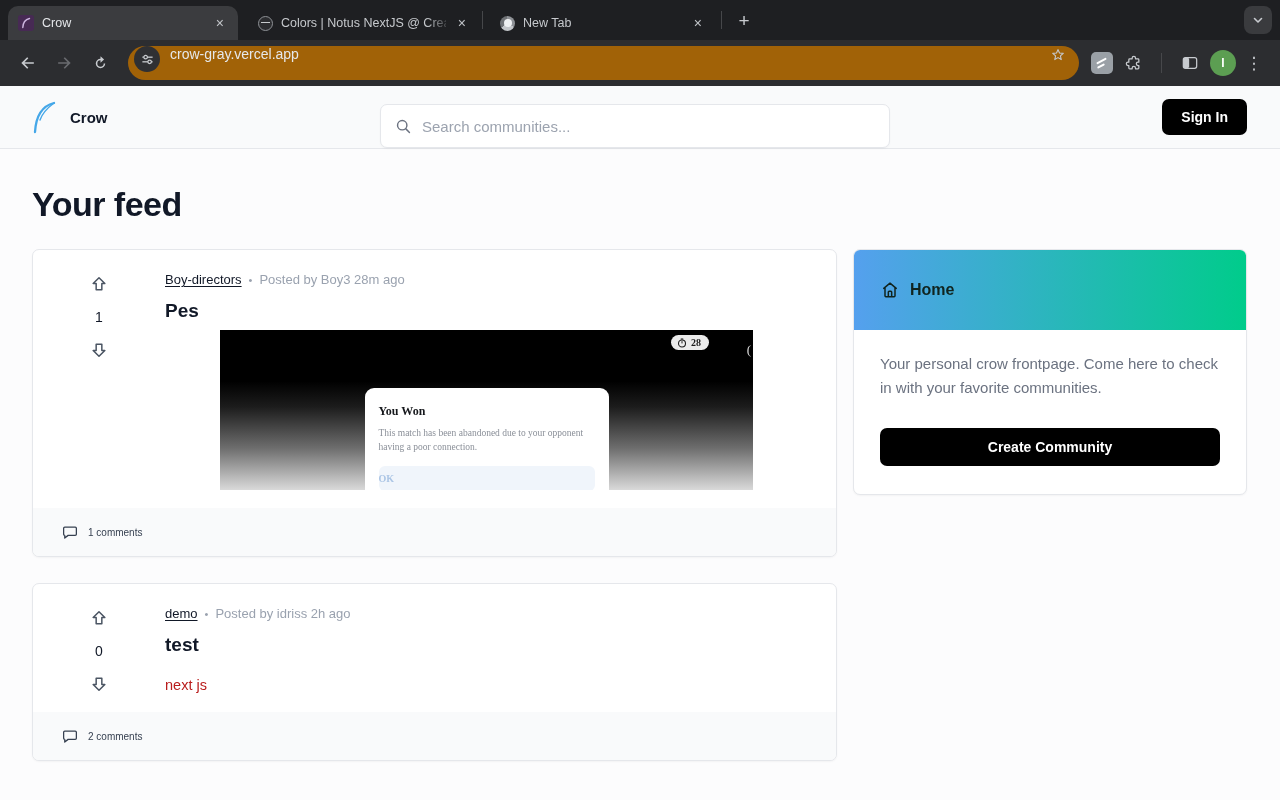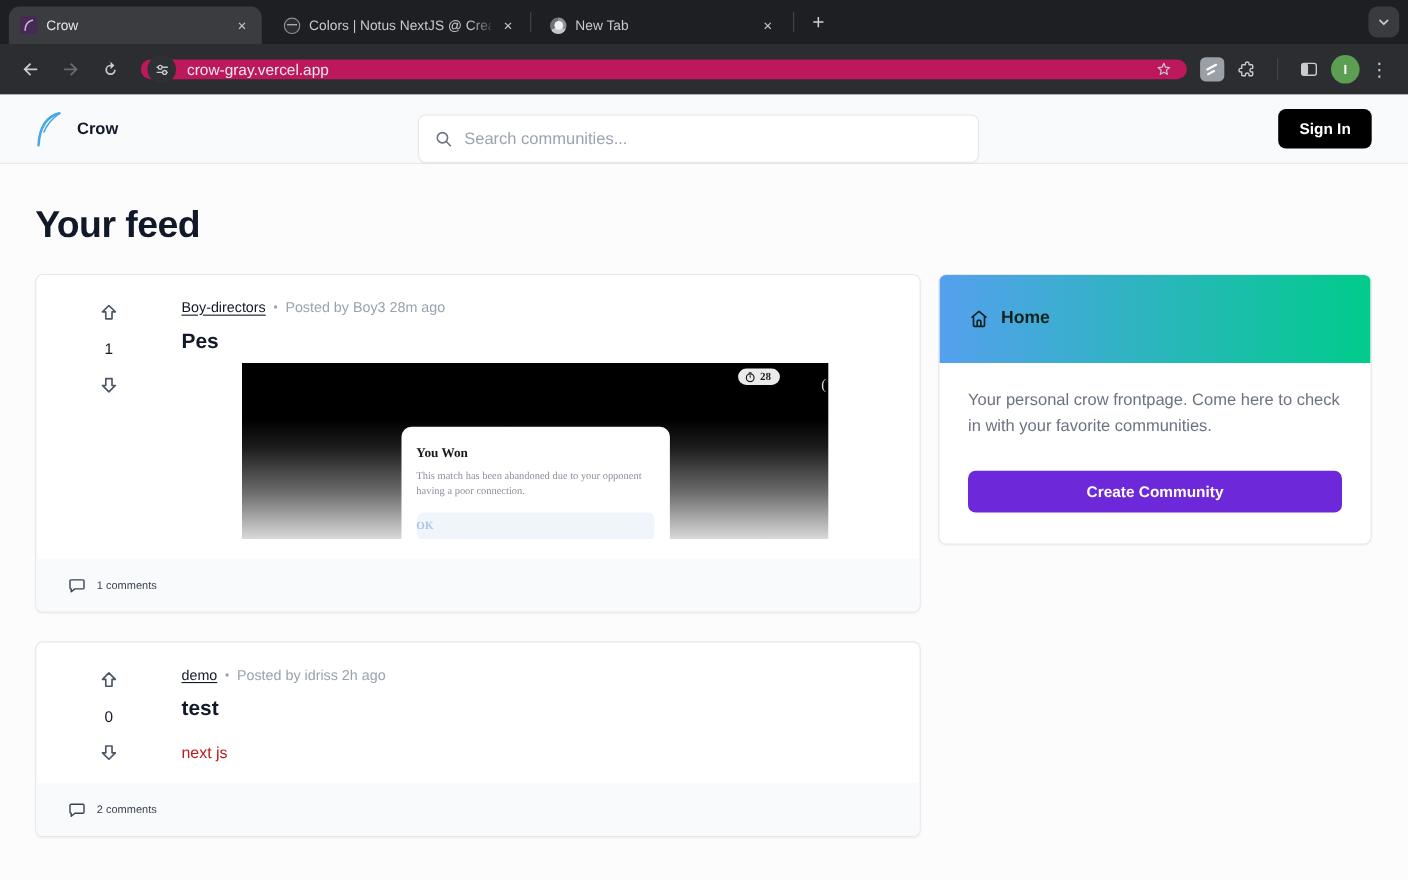--- a/index.html
+++ b/index.html
@@ -20,21 +20,21 @@
   .favicon-circle { width:15px; height:15px; border-radius:50%; background:#2c2d30; border:1.5px solid #8d9095; position:relative; flex:0 0 auto; }
   .favicon-circle::after { content:""; position:absolute; left:2px; right:2px; top:5px; height:1.5px; background:#c7cacd; }
   .favicon-chromium { width:15px; height:15px; border-radius:50%; background:conic-gradient(#8e9196 0 33%, #c3c6ca 33% 66%, #6f7276 66% 100%); position:relative; flex:0 0 auto; }
   .favicon-chromium::after { content:""; position:absolute; inset:3.5px; background:#eef0f2; border-radius:50%; }
   .tab-sep { position:absolute; top:11px; width:1px; height:18px; background:#46474a; }
   .newtab-btn { position:absolute; left:731px; top:8px; width:26px; height:26px; color:#c8cbcf; font-size:19px; display:flex; align-items:center; justify-content:center; border-radius:50%; cursor:pointer; }
   .tabsearch-btn { position:absolute; right:8px; top:6px; width:28px; height:28px; background:#3a3b3e; border-radius:8px; display:flex; align-items:center; justify-content:center; cursor:pointer; }
 
   .toolbar { height:46px; background:#2c2d30; display:flex; align-items:center; padding:0 12px; gap:4px; }
   .nav-btn { width:32px; height:32px; display:flex; align-items:center; justify-content:center; border-radius:50%; cursor:pointer; flex:0 0 auto; }
-  .omnibox { flex:1; height:18px; background:#be185d; border-radius:17px; margin:0 8px; display:flex; align-items:center; padding:0 6px; min-width:0; }
+  .omnibox { flex:1; height:34px; background:#a16207; border-radius:17px; margin:0 8px; display:flex; padding:0 6px; min-width:0; }
   .siteinfo { width:26px; height:26px; border-radius:50%; background:#2f3033; display:flex; align-items:center; justify-content:center; flex:0 0 auto; cursor:pointer; }
   .url-text { color:#e6e8ea; font-size:14px; margin-left:10px; flex:1; white-space:nowrap; overflow:hidden; }
   .star-btn { margin-right:6px; flex:0 0 auto; cursor:pointer; display:flex; }
   .ext-badge { width:22px; height:22px; border-radius:5px; background:#9aa0a6; position:relative; flex:0 0 auto; cursor:pointer; }
   .ext-badge i { position:absolute; width:11px; height:2px; background:#fff; border-radius:1px; }
   .ext-badge i:nth-child(1){ left:5px; top:8px; transform:rotate(-28deg); }
   .ext-badge i:nth-child(2){ left:6px; top:13px; transform:rotate(-28deg); width:8px; }
   .tb-sep { width:1px; height:20px; background:#47484b; margin:0 8px; flex:0 0 auto; }
   .avatar { width:26px; height:26px; border-radius:50%; background:#5c9e52; color:#fff; font-size:12px; font-weight:700; display:flex; align-items:center; justify-content:center; flex:0 0 auto; cursor:pointer; }
   .kebab { color:#c8cbcf; font-size:17px; width:28px; text-align:center; cursor:pointer; flex:0 0 auto; }
@@ -78,21 +78,21 @@
   .shot-modal-title { font-size:12px; font-weight:700; color:#16181c; }
   .shot-modal-body { font-size:9.5px; color:#8a8f98; line-height:1.5; margin-top:7px; }
   .shot-ok { margin-top:11px; background:#f0f5fb; color:#abc5e5; border-radius:6px; font-size:10px; font-weight:700; padding:7px 0; }
 
   
   .side-card { width:394px; background:#fff; border:1px solid #e5e7eb; border-radius:7px; box-shadow:0 1px 2px rgba(0,0,0,.04); overflow:hidden; }
   .side-head { height:80px; background:linear-gradient(90deg,#55a0ee 0%,#00cc8b 100%); display:flex; align-items:center; padding:0 26px; gap:10px; }
   .side-title { font-size:16px; font-weight:700; color:#10241f; }
   .side-body { padding:22px 26px 28px; }
   .side-desc { font-size:15px; color:#6b7280; line-height:1.6; }
-  .create-btn { margin-top:28px; width:100%; background:#6d28d9; color:#fff; border:none; border-radius:7px; font-size:14px; font-weight:600; padding:11px 0; cursor:pointer; font-family:"Liberation Sans", sans-serif; }
+  .create-btn { margin-top:28px; width:100%; background:#000000; color:#fff; border:none; border-radius:7px; font-size:14px; font-weight:600; padding:11px 0; cursor:pointer; font-family:"Liberation Sans", sans-serif; }
 </style>
 </head>
 <body>
 
 <div class="tabstrip">
   <div class="tab tab-active">
     <span class="favicon-crow">
       <svg width="12" height="12" viewBox="0 0 12 12">
           <path d="M9.5 1.5 C5 2.5 3 6 2.8 10.5" fill="none" stroke="#cdb6e0" stroke-width="1.4" stroke-linecap="round"></path>
         </svg>

